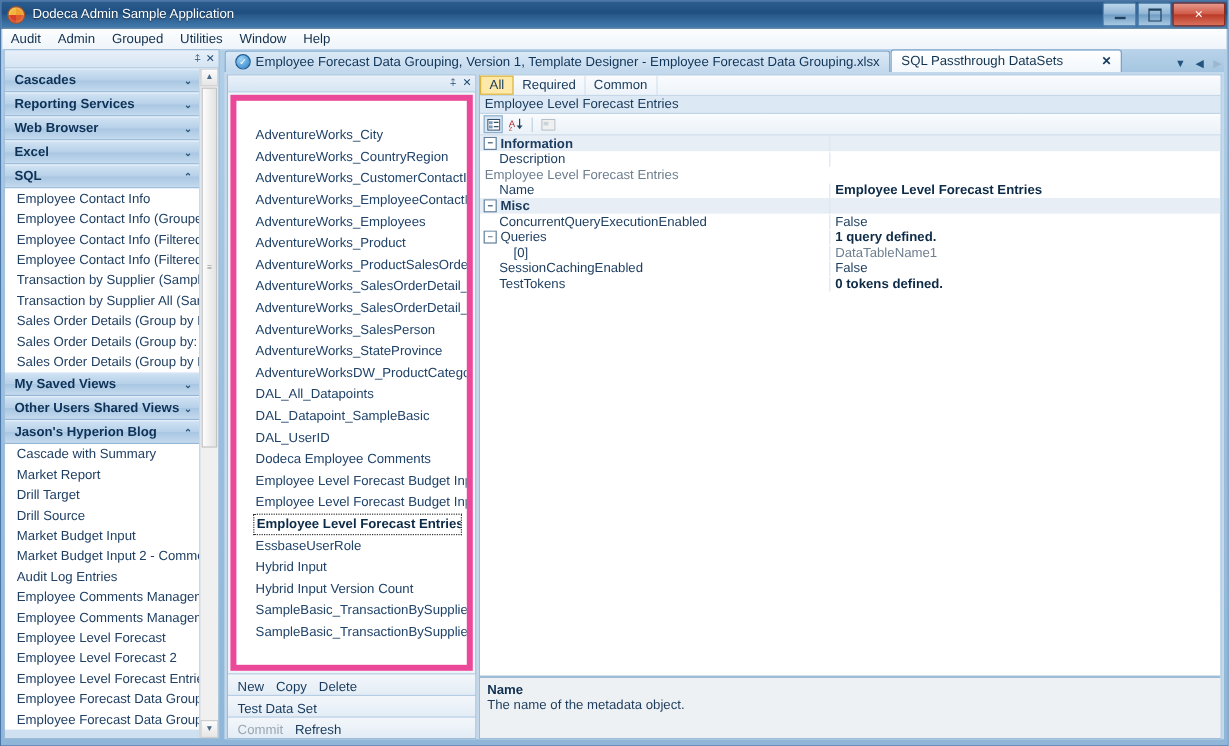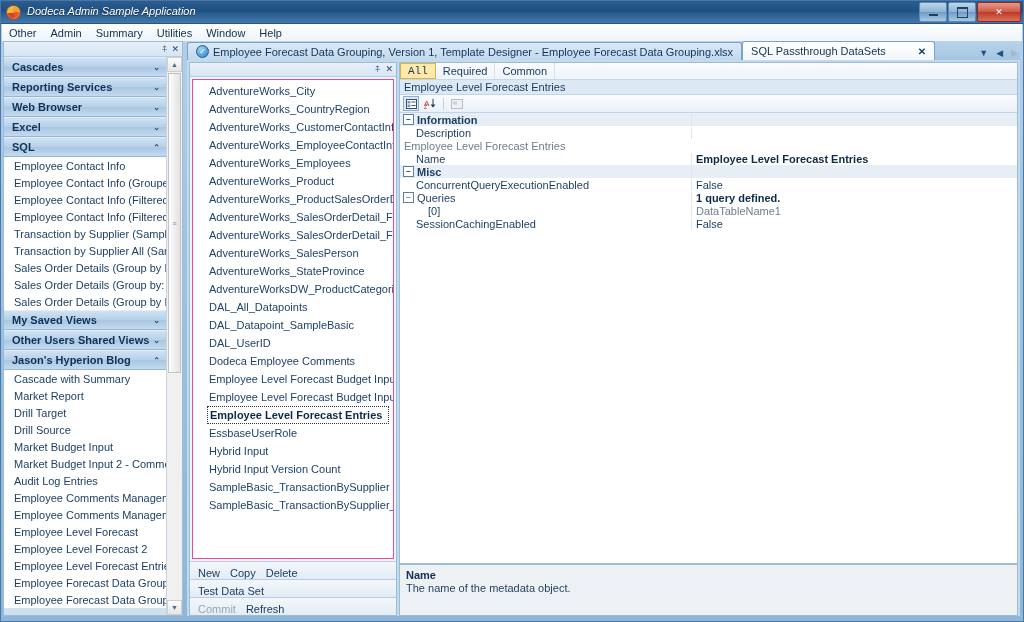--- a/index.html
+++ b/index.html
@@ -18,21 +18,21 @@
     border: 1px solid #4a76a8;
   }
 
   
   .titlebar {
     position: absolute; left: 0; top: 0; right: 0; height: 22px;
     background: linear-gradient(180deg,#2c5d8f 0%, #1f4f80 45%, #2a5c8d 55%, #4279ad 100%);
     display: flex; align-items: center;
     border-bottom: 1px solid #27567f;
   }
-  .title-left { display: flex; align-items: flex-start; padding-left: 5px; gap: 6px; font-style: italic; }
+  .title-left { display: flex; align-items: center; padding-left: 5px; gap: 6px; }
   .app-icon {
     width: 13px; height: 13px; border-radius: 50%;
     background: conic-gradient(#f0a030 0deg 90deg, #e05a2b 90deg 180deg, #d83f2a 180deg 270deg, #f2b63c 270deg 360deg);
     border: 1px solid #a8551f;
     box-shadow: inset 0 0 2px rgba(255,255,255,.6);
   }
   .title-text { color: #ffffff; font-size: 11px; text-shadow: 0 1px 1px rgba(0,0,0,.55); white-space: nowrap; }
   .win-controls { position: absolute; right: 2px; top: 1px; display: flex; gap: 1px; align-items: center; }
   .wbtn {
     width: 26px; height: 18px;
@@ -162,21 +162,21 @@
     background: #eef4fa; border: 1px solid #9dbcd8; box-sizing: border-box;
   }
   .lp-head {
     height: 13px; display: flex; align-items: center; justify-content: flex-end;
     gap: 5px; padding-right: 3px;
     background: linear-gradient(180deg,#e9f1f9 0%, #d7e5f3 100%);
     border-bottom: 1px solid #b6cee4;
   }
   .lp-listwrap {
     flex: 1; margin: 2px; background: #ffffff;
-    border: 1px solid #ec4899; display: flex; overflow: hidden;
+    border: 5px solid #ec4899; display: flex; overflow: hidden; align-items: center;
   }
   .lp-list { flex: 1; padding-top: 2px; overflow: hidden; }
   .lp-item {
     height: 18px; display: flex; align-items: center; padding-left: 16px;
     font-size: 11px; color: #20436a; white-space: nowrap; overflow: hidden;
   }
   .lp-item.selected {
     font-weight: bold; color: #0c2a47;
     border: 1px dotted #333; margin: 0 4px 0 14px;
     padding-left: 2px; height: 16px;
@@ -198,21 +198,21 @@
   }
   .filtertabs {
     height: 16px; display: flex; align-items: stretch;
     background: linear-gradient(180deg,#fafcfe,#edf3f9);
     border-bottom: 1px solid #c6d8e8;
   }
   .ftab {
     padding: 0 7px; display: flex; align-items: center; font-size: 11px; color: #17395b;
     border-right: 1px solid #d6e2ee;
   }
-  .ftab.active { background: #ffe9a8; border: 1px solid #d9b441; box-sizing: border-box; font-family: Liberation Mono, monospace; }
+  .ftab.active { background: #ffe9a8; border: 1px solid #d9b441; box-sizing: border-box; }
   .prop-title {
     height: 14px; display: flex; align-items: center; padding-left: 4px;
     font-size: 11px; color: #17395b;
     background: #dce9f5; border-bottom: 1px solid #c1d5e7;
   }
   .prop-toolbar {
     height: 17px; display: flex; align-items: center; gap: 3px; padding-left: 3px;
     background: linear-gradient(180deg,#fafcfe,#eaf1f8);
     border-bottom: 1px solid #c1d5e7;
   }
@@ -276,23 +276,23 @@
       <div class="wbtn">
           <span class="max-sq"></span>
         </div>
       <div class="wbtn close">
           <span>✕</span>
         </div>
     </div>
   </div>
 
   <div class="menubar">
-    <div class="menu-item">Other</div>
+    <div class="menu-item">Audit</div>
     <div class="menu-item">Admin</div>
-    <div class="menu-item">Summary</div>
+    <div class="menu-item">Grouped</div>
     <div class="menu-item">Utilities</div>
     <div class="menu-item">Window</div>
     <div class="menu-item">Help</div>
   </div>
 
   <div class="sidebar">
     <div class="sb-head">
       <span class="sb-icon">⍏</span>
       <span class="sb-icon">✕</span>
     </div>
@@ -516,20 +516,26 @@
                 <span>[0]</span>
               </div>
               <div class="cell-val gray">DataTableName1</div>
             </div>
             <div class="row">
               <div class="cell-name indent-1">
                 <span>SessionCachingEnabled</span>
               </div>
               <div class="cell-val">False</div>
             </div>
+            <div class="row">
+              <div class="cell-name indent-1">
+                <span>TestTokens</span>
+              </div>
+              <div class="cell-val bold">0 tokens defined.</div>
+            </div>
           </div>
         <div class="descpane">
           <div class="desc-title">Name</div>
           <div class="desc-body">The name of the metadata object.</div>
         </div>
       </div>
 
     </div>
   </div>
 

